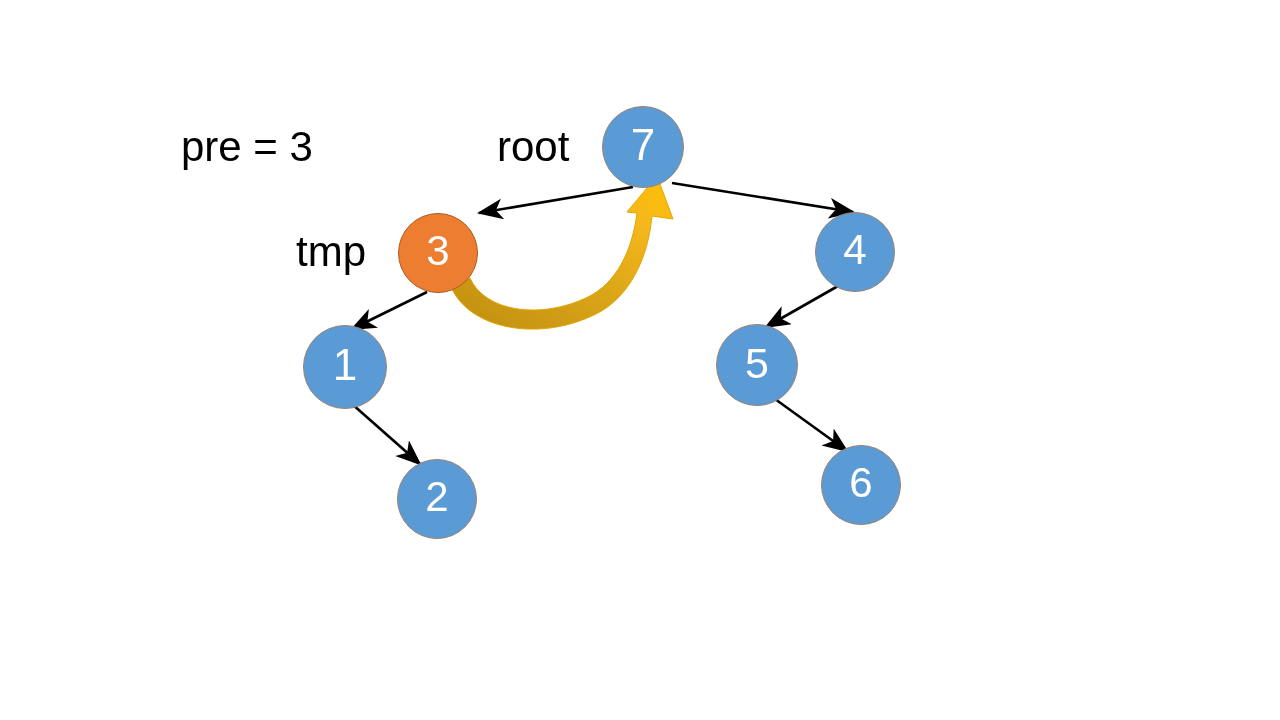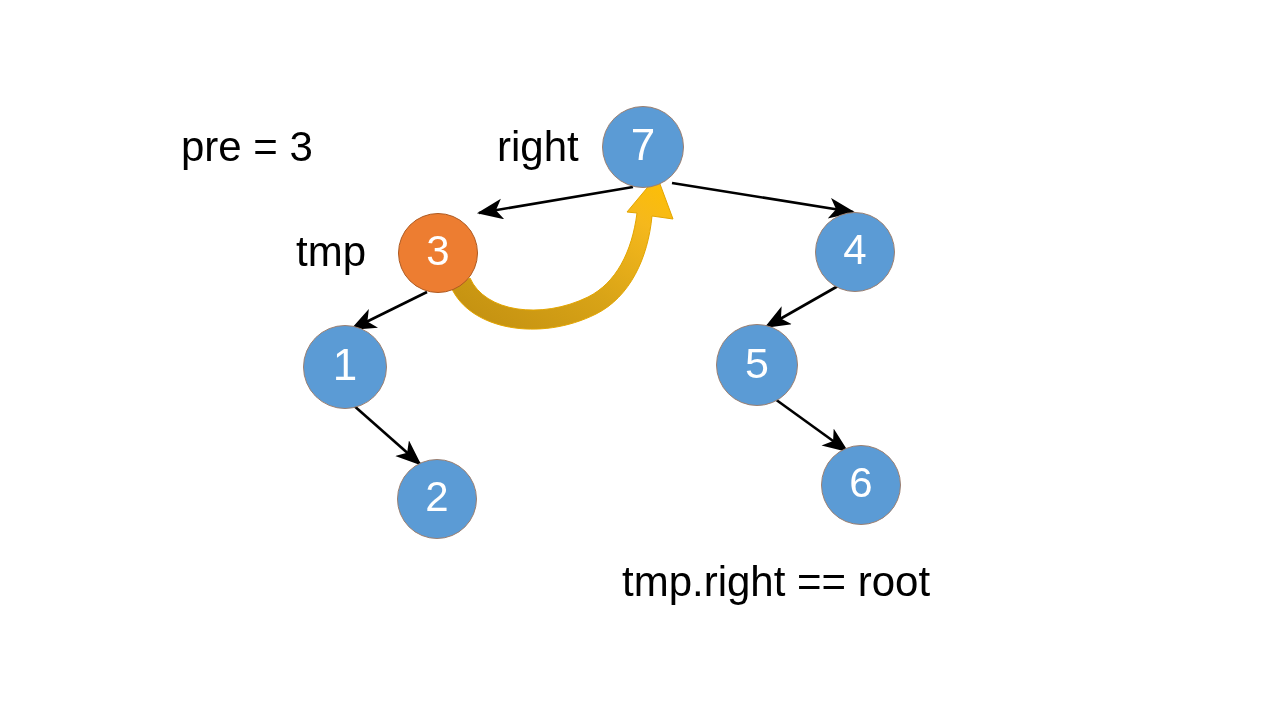--- a/index.html
+++ b/index.html
@@ -138,19 +138,18 @@
   <div class="node node-blue" style="left:397px; top:459px; width:80px; height:80px; font-size:42px;">
     <span class="node-label">2</span>
   </div>
 
   <div class="node node-blue" style="left:821px; top:445px; width:80px; height:80px; font-size:42px;">
     <span class="node-label">6</span>
   </div>
 
   <div class="txt" style="left:139px; top:126px; font-size:42px;margin-left:42px;">pre = 3</div>
 
-  <div class="txt" style="left:497px; top:126px; font-size:42px;">right</div>
+  <div class="txt" style="left:497px; top:126px; font-size:42px;">root</div>
 
   <div class="txt" style="left:296px; top:231px; font-size:42px;text-align:right;">tmp</div>
 
-  <div class="txt" style="left:622px; top:561px; font-size:42px;">tmp.right == root</div>
 
 </div>
 
 </body></html>

